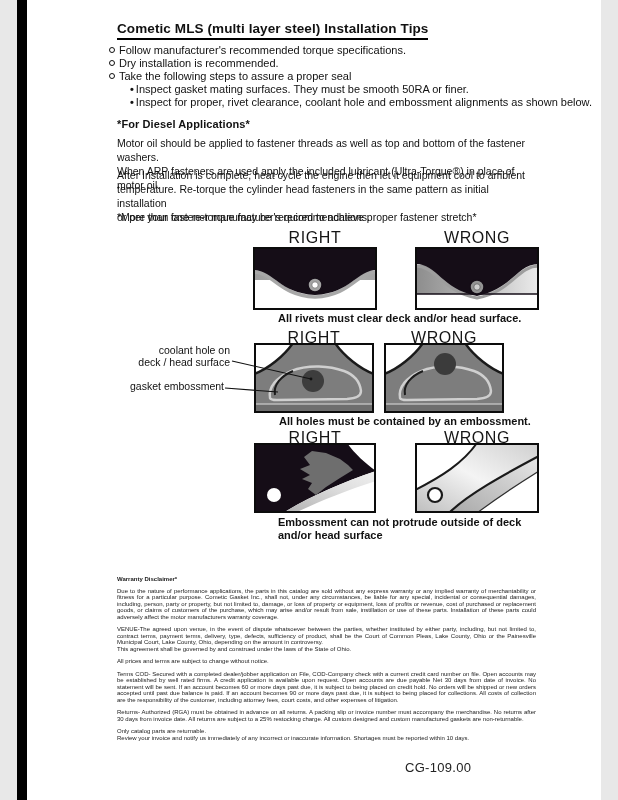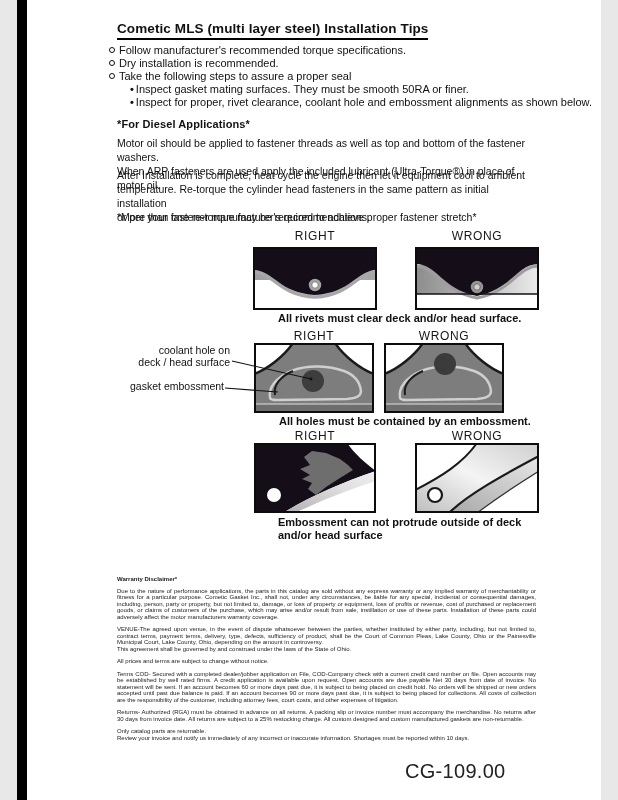--- a/index.html
+++ b/index.html
@@ -21,31 +21,31 @@
   .obullet {
     display:inline-block; width:4px; height:4px; border:1px solid #111;
     border-radius:50%; margin-right:4px; vertical-align:1.5px;
   }
   .sub-row { padding-left:21px; }
   .dbullet { font-weight:700; margin-right:2px; }
 
   .diesel-h { left:100px; top:118px; font-size:11px; font-weight:700; letter-spacing:.1px; }
   .para { left:100px; font-size:10.5px; line-height:14px; width:420px; }
 
-  .dg-label { font-size:12px; letter-spacing:.6px; text-align:center; color:#161616; }
+  .dg-label { font-size:16px; letter-spacing:.6px; text-align:center; color:#161616; }
   .caption { font-size:11px; font-weight:700; line-height:13px; color:#111;margin-left:24px; }
 
   .side-label { font-size:10.5px; line-height:11.5px; text-align:right; width:113px; }
 
   .legal { left:100px; top:576px; width:419px; font-size:6px; line-height:6.5px; color:#222; }
   .legal .hd { font-weight:700; margin-bottom:5px; }
   .legal p { margin:0 0 6px 0; text-align:justify; }
   .legal p.tight { margin-bottom:0; }
 
-  .pagenum { left:388px; top:760px; font-size:20px; letter-spacing:.3px; color:#222; }
+  .pagenum { left:388px; top:760px; font-size:13px; letter-spacing:.3px; color:#222; }
   svg { display:block; }
 </style>
 </head>
 <body>
 
 <div class="page">
   <div class="leftbar"></div>
 
   <div class="abs title">Cometic MLS (multi layer steel) Installation Tips</div>
 

